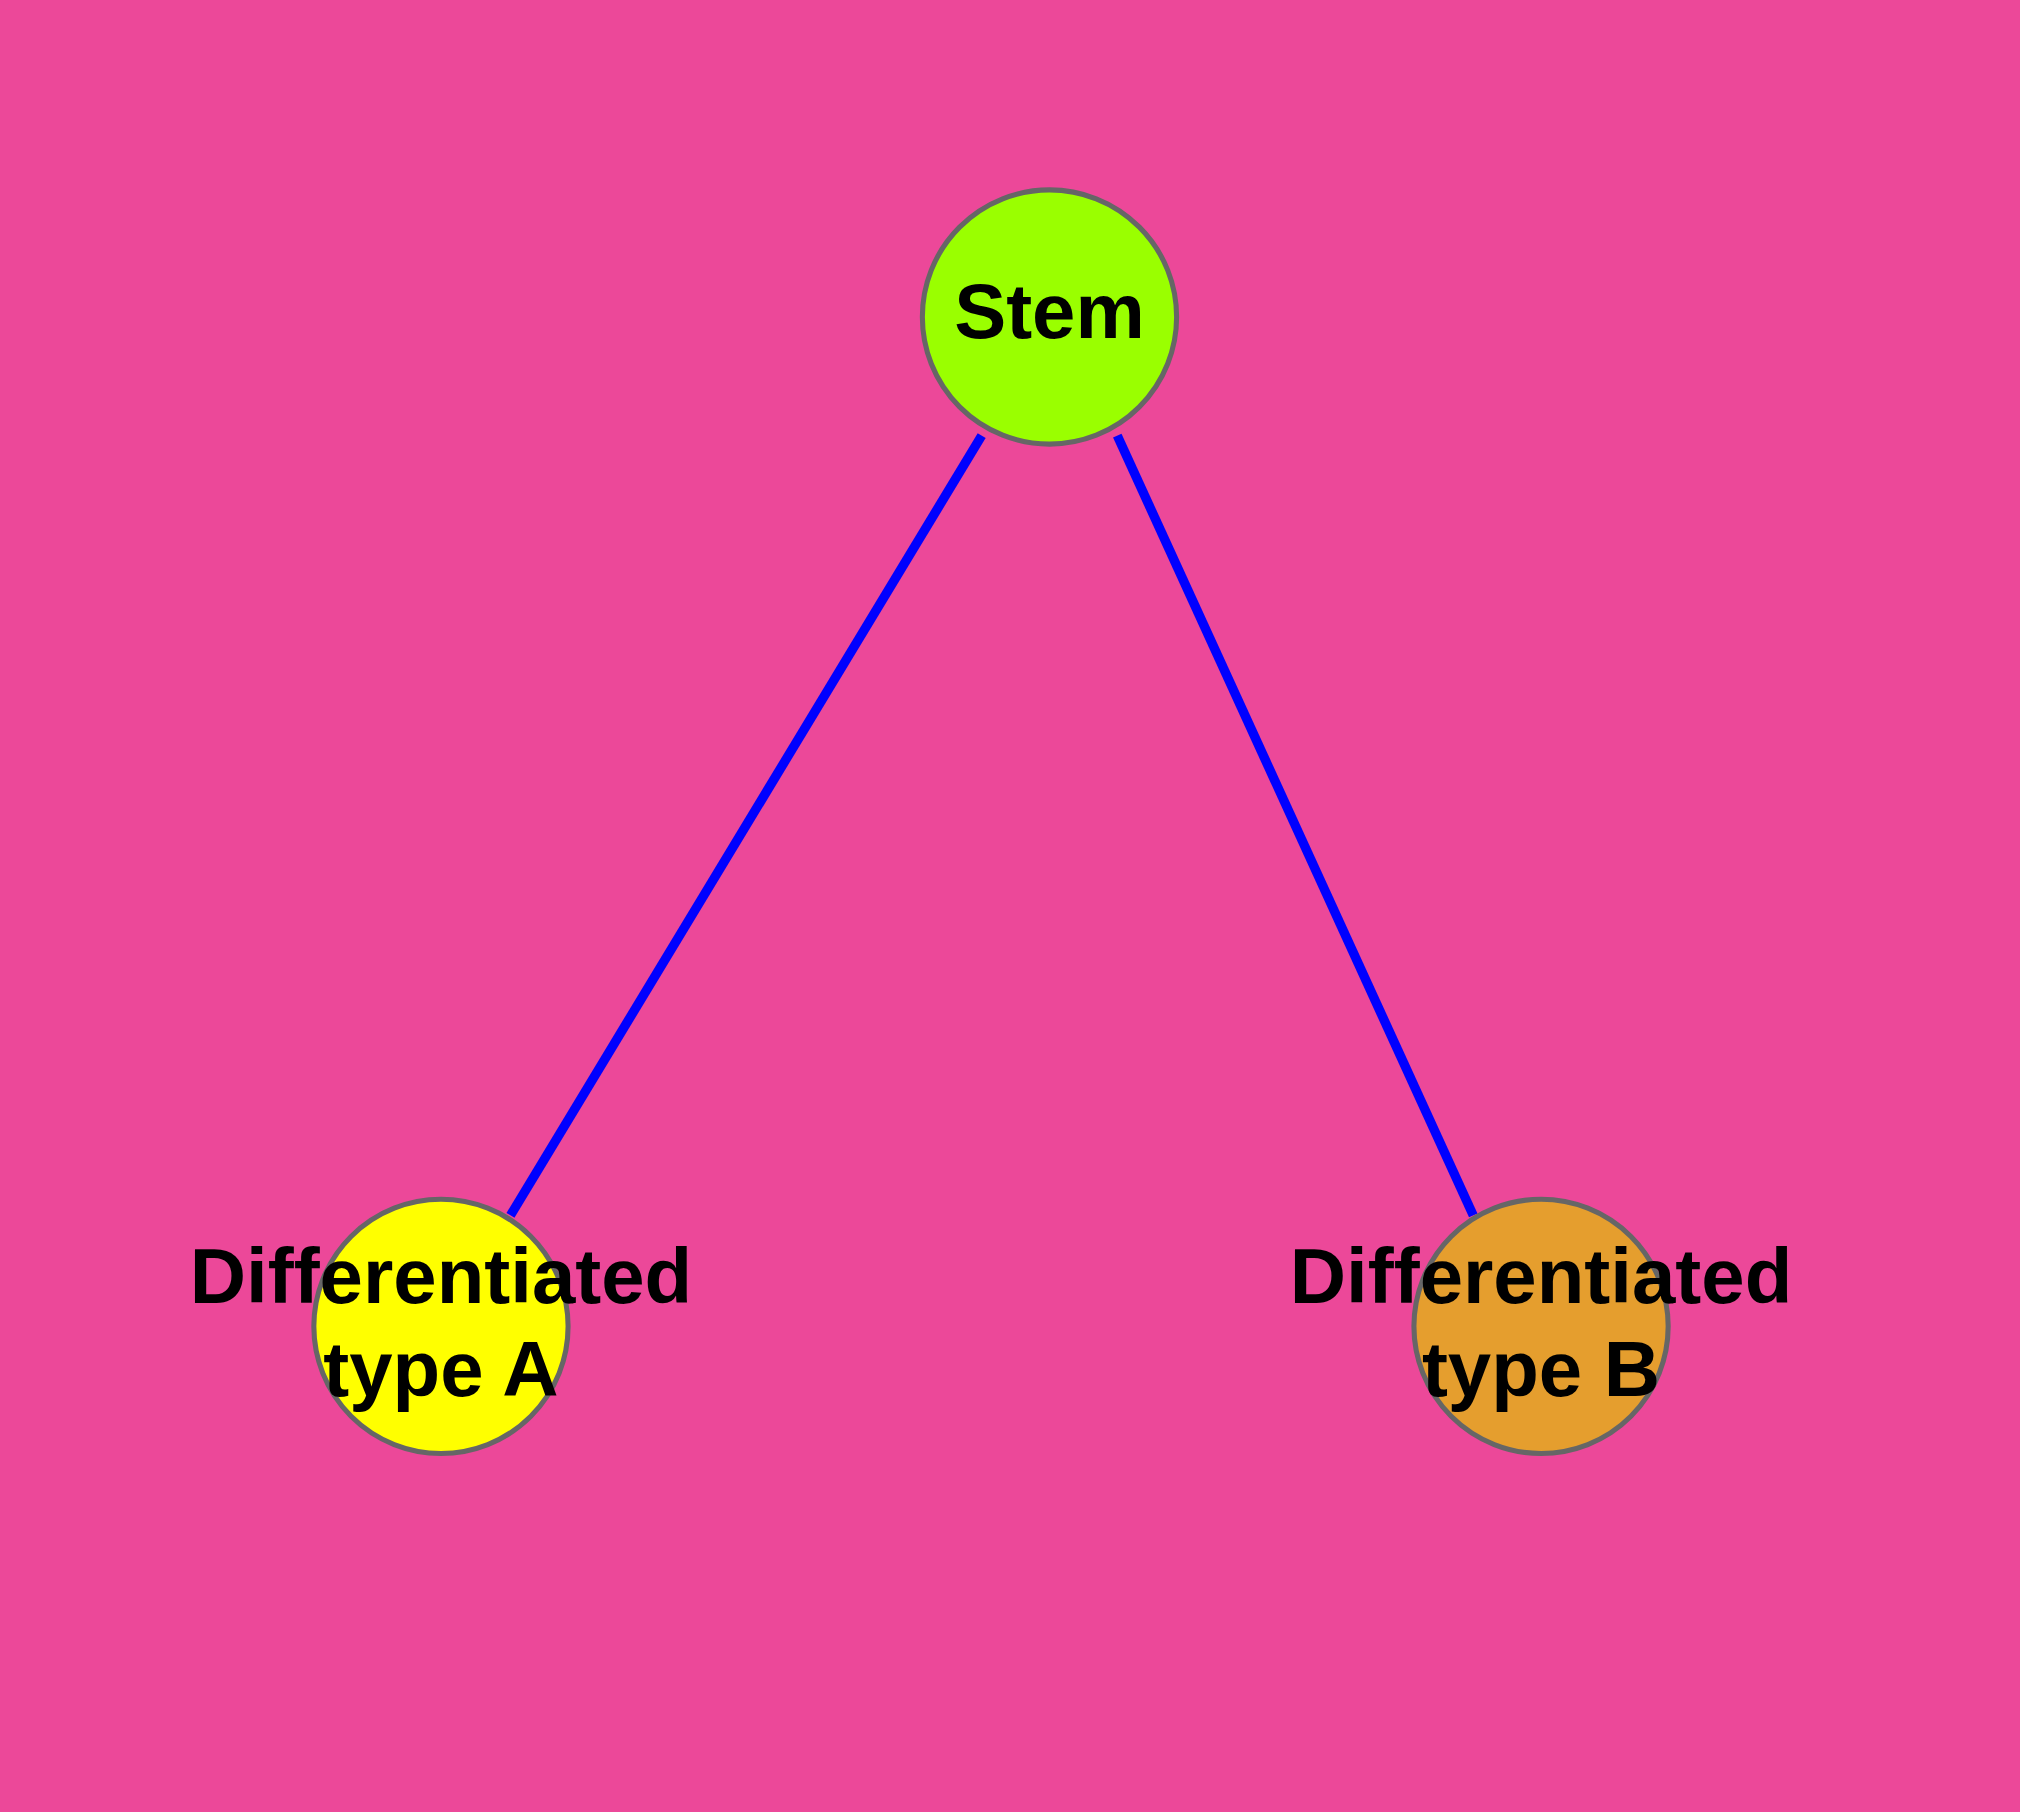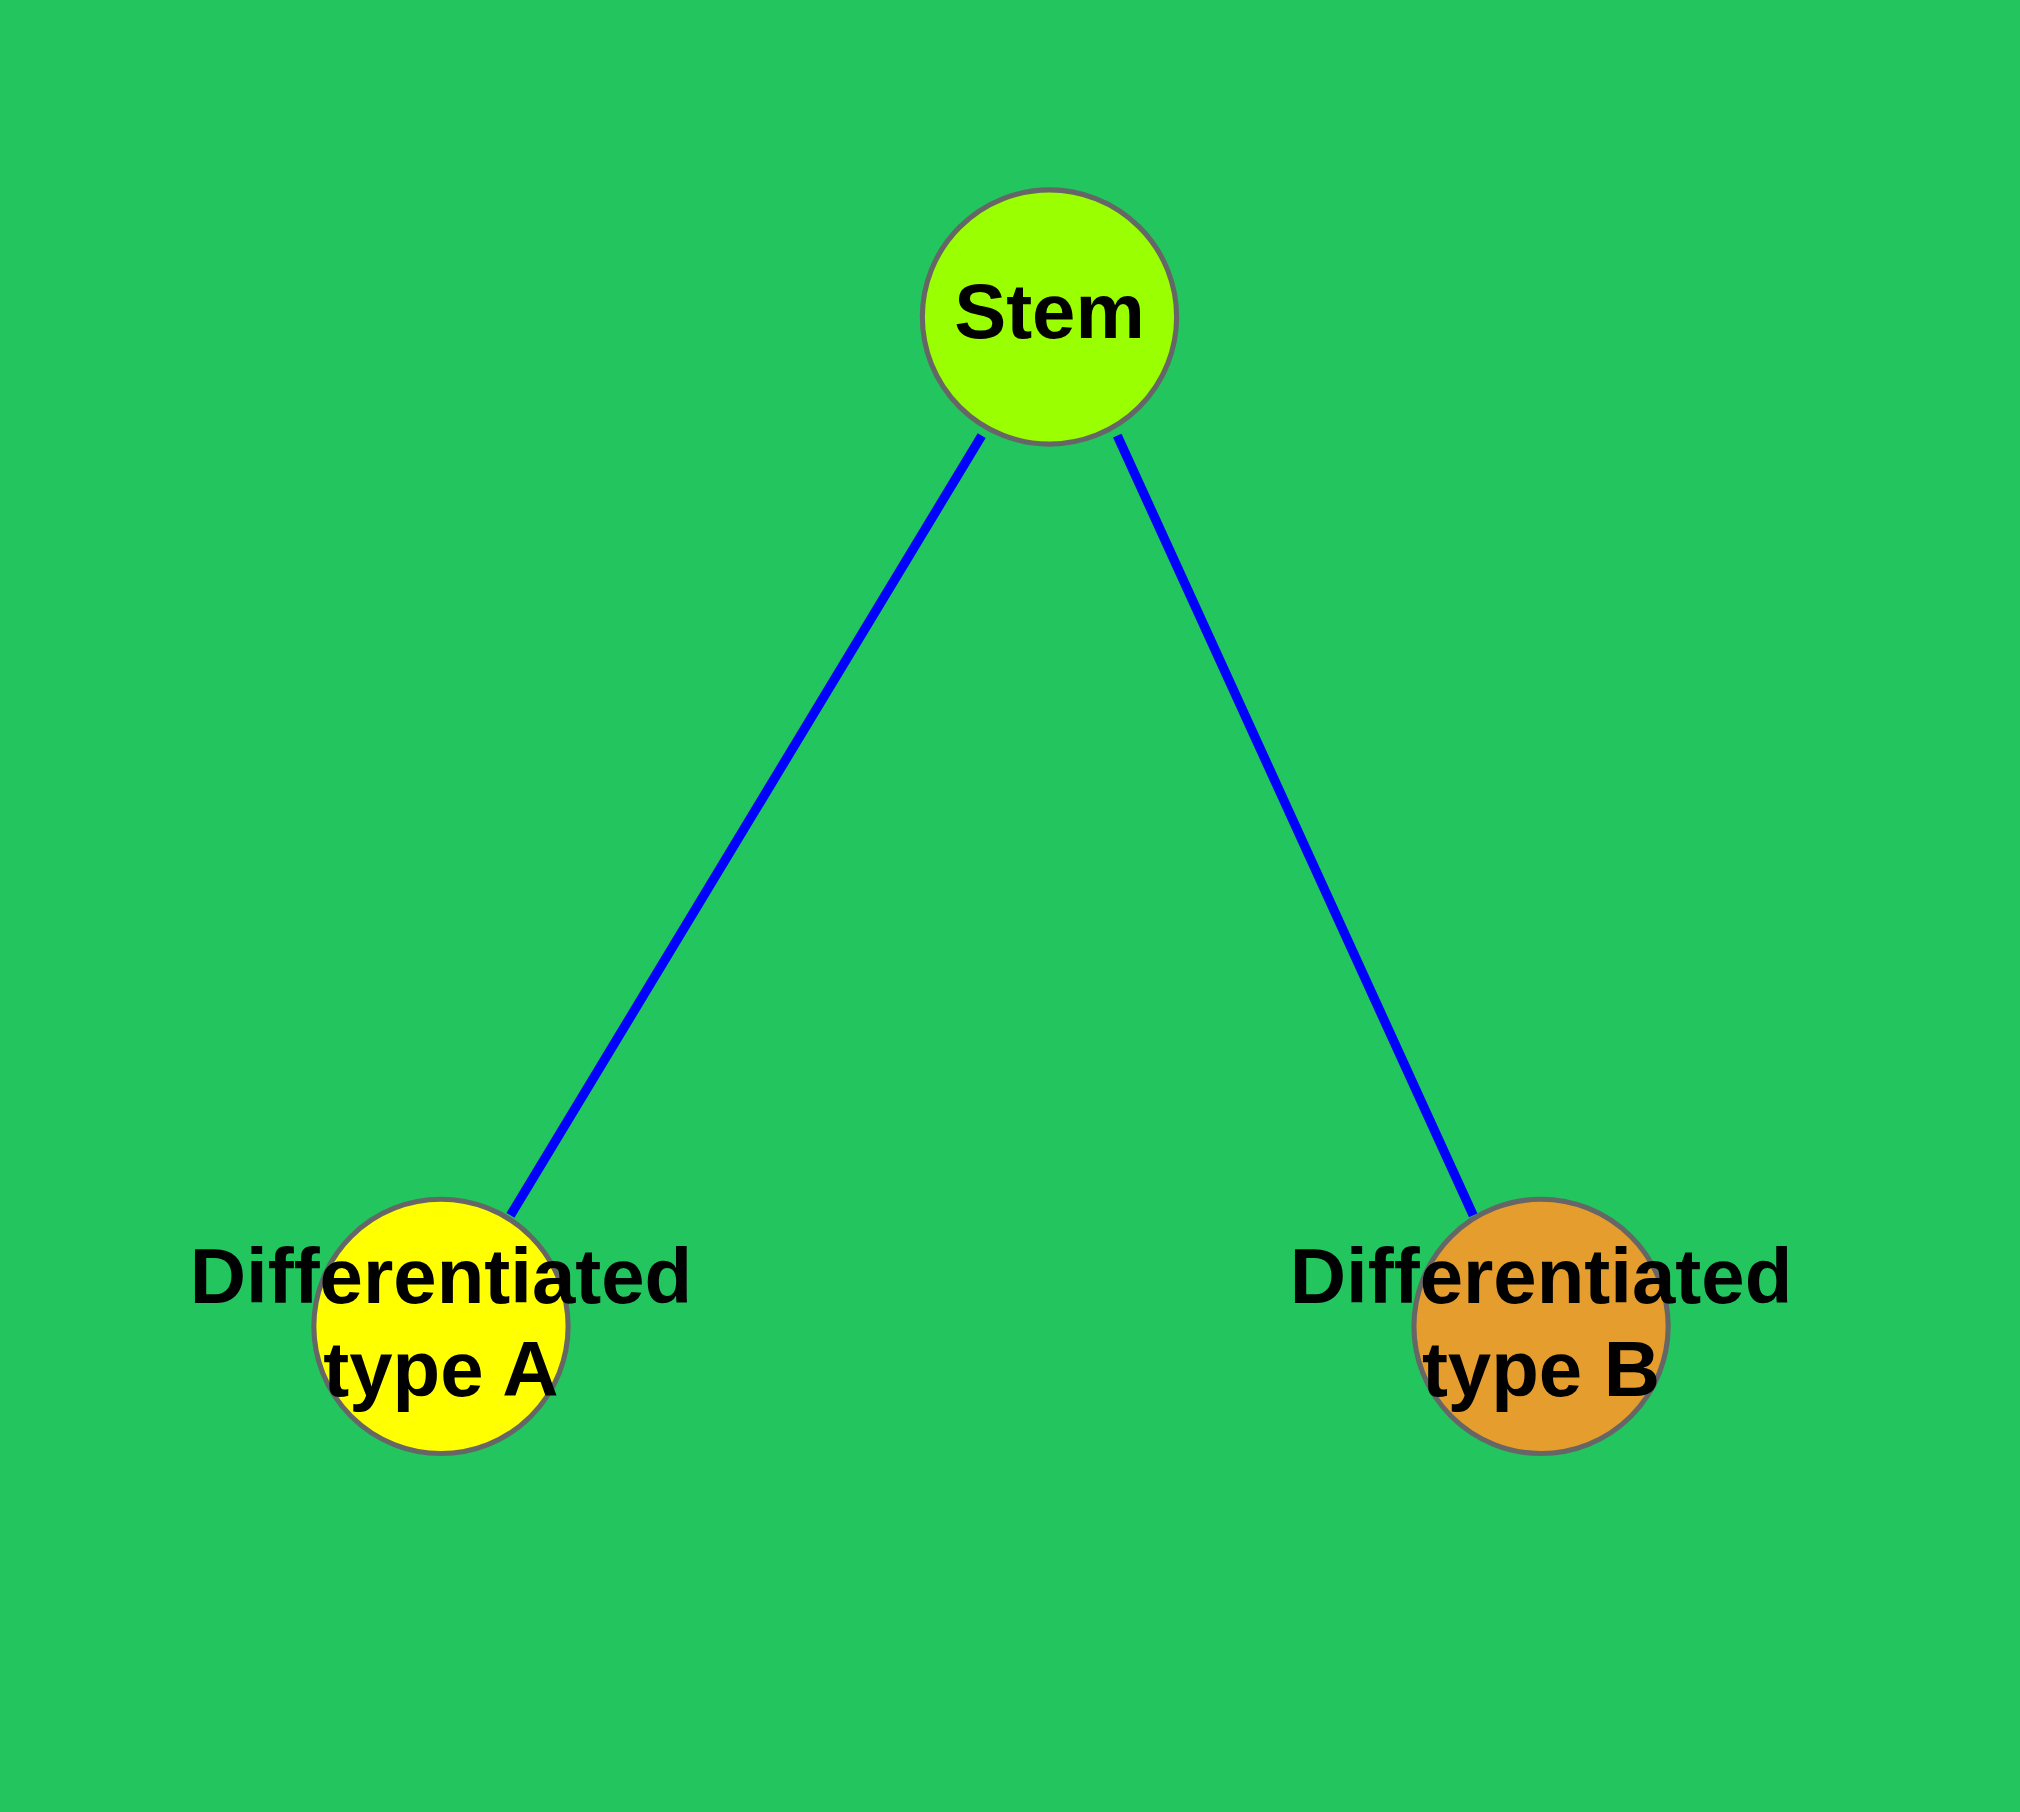--- a/index.html
+++ b/index.html
@@ -28,21 +28,21 @@
     font-size: 92px;
     fill: #000000;
     text-anchor: middle;
     dominant-baseline: middle;
     white-space: pre;
   }
 </style>
 </head>
 <body>
 
-<div id="canvas" style="background: #22c55e;">
+<div id="canvas" style="background: #ec4899;">
   <svg id="graph-svg" viewBox="0 0 2384 2138">
 
     <line class="edge" stroke-width="11" stroke-linecap="butt" x1="1158" y1="514" x2="602" y2="1434" stroke="#0000ff"></line>
     <line class="edge" stroke-width="11" stroke-linecap="butt" x1="1318" y1="514" x2="1738" y2="1434" stroke="#0000ff"></line>
 
     <circle class="node-circle" stroke-width="6" cx="1238" cy="374" r="150" fill="#9aff00" stroke="#666666"></circle>
     <circle class="node-circle" stroke-width="6" cx="520" cy="1565" r="150" fill="#ffff00" stroke="#666666"></circle>
     <circle class="node-circle" stroke-width="6" cx="1818" cy="1565" r="150" fill="#e59e2e" stroke="#666666"></circle>
 
     <text class="node-label" x="1238" y="374" fill="#000000">Stem</text>

